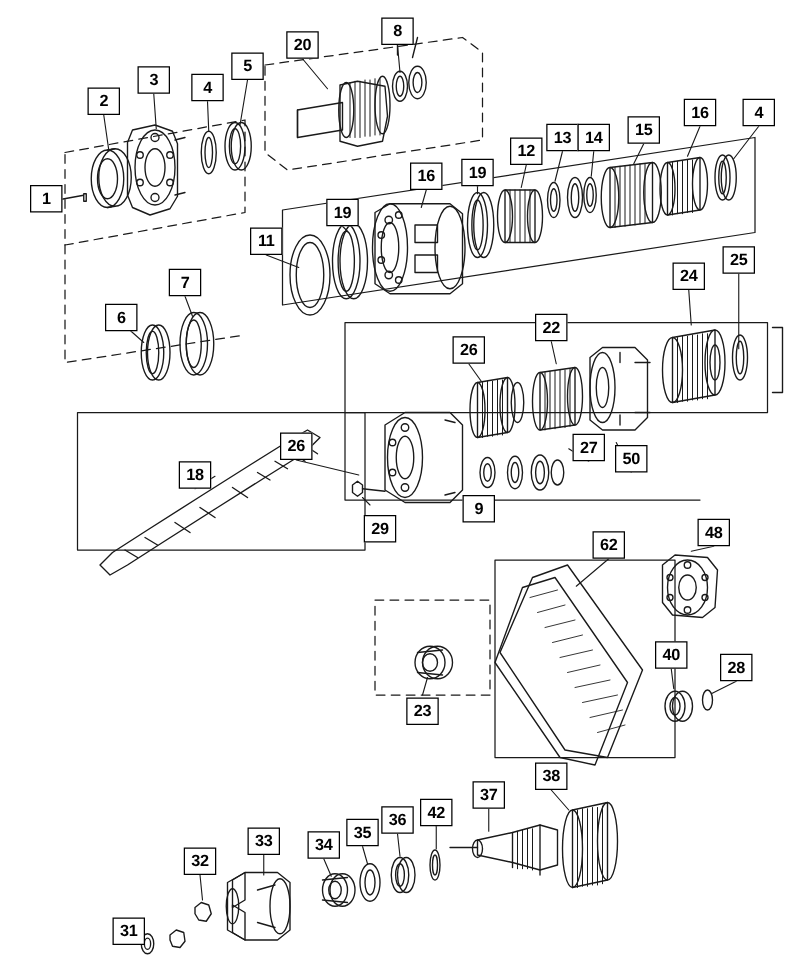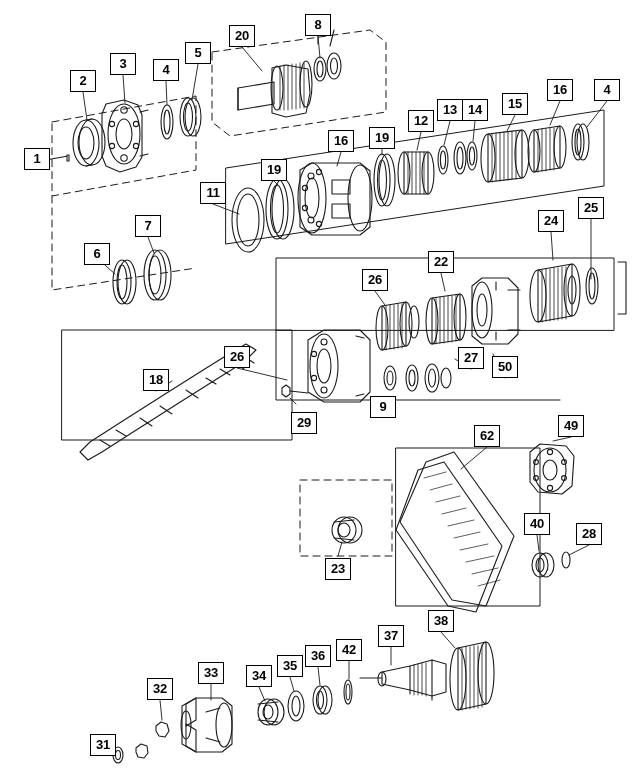--- a/index.html
+++ b/index.html
@@ -419,21 +419,21 @@
   <div class="callout" style="left:369px;top:127px">19</div>
   <div class="callout" style="left:261px;top:159px">19</div>
   <div class="callout" style="left:229px;top:25px">20</div>
   <div class="callout" style="left:224px;top:346px">26</div>
   <div class="callout" style="left:428px;top:251px">22</div>
   <div class="callout" style="left:325px;top:558px">23</div>
   <div class="callout" style="left:538px;top:210px">24</div>
   <div class="callout" style="left:578px;top:197px">25</div>
   <div class="callout" style="left:362px;top:269px">26</div>
   <div class="callout" style="left:458px;top:347px">27</div>
-  <div class="callout" style="left:558px;top:415px">49</div>
+  <div class="callout" style="left:558px;top:415px">48</div>
   <div class="callout" style="left:291px;top:412px">29</div>
   <div class="callout" style="left:492px;top:356px">50</div>
   <div class="callout" style="left:90px;top:734px">31</div>
   <div class="callout" style="left:147px;top:678px">32</div>
   <div class="callout" style="left:198px;top:662px">33</div>
   <div class="callout" style="left:246px;top:665px">34</div>
   <div class="callout" style="left:277px;top:655px">35</div>
   <div class="callout" style="left:305px;top:645px">36</div>
   <div class="callout" style="left:378px;top:625px">37</div>
   <div class="callout" style="left:428px;top:610px">38</div>

